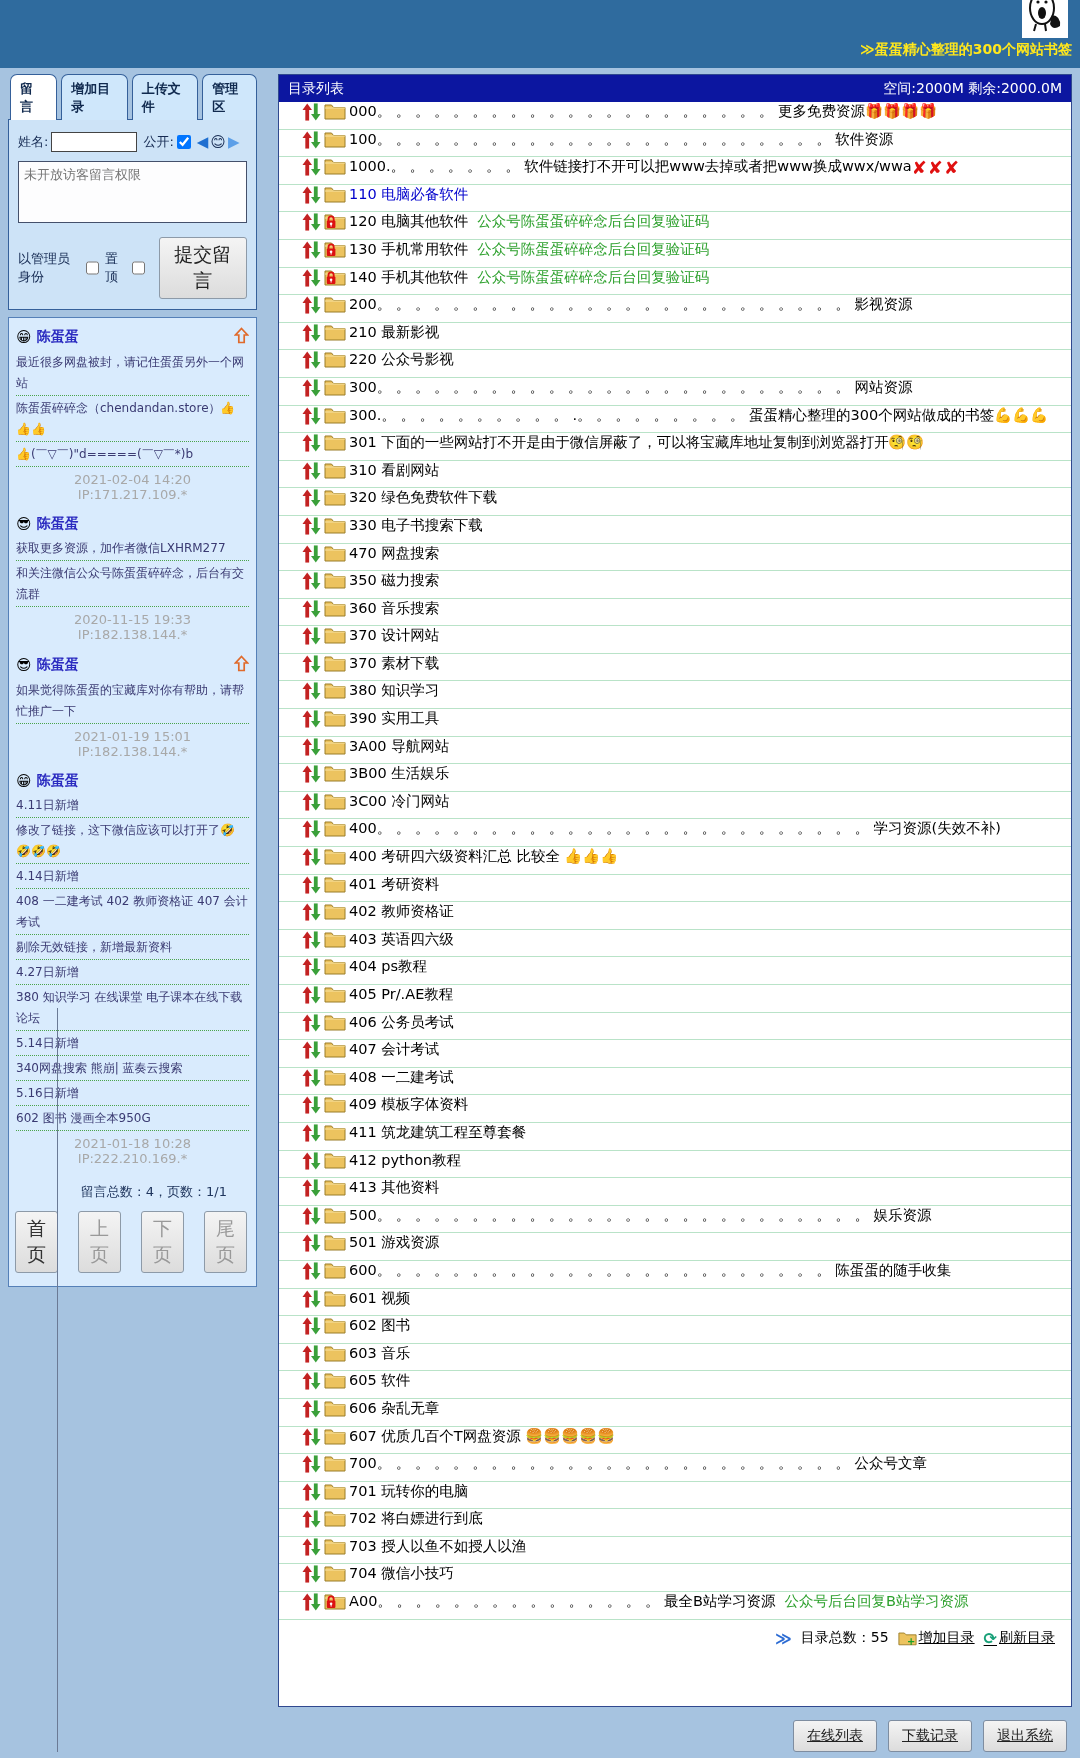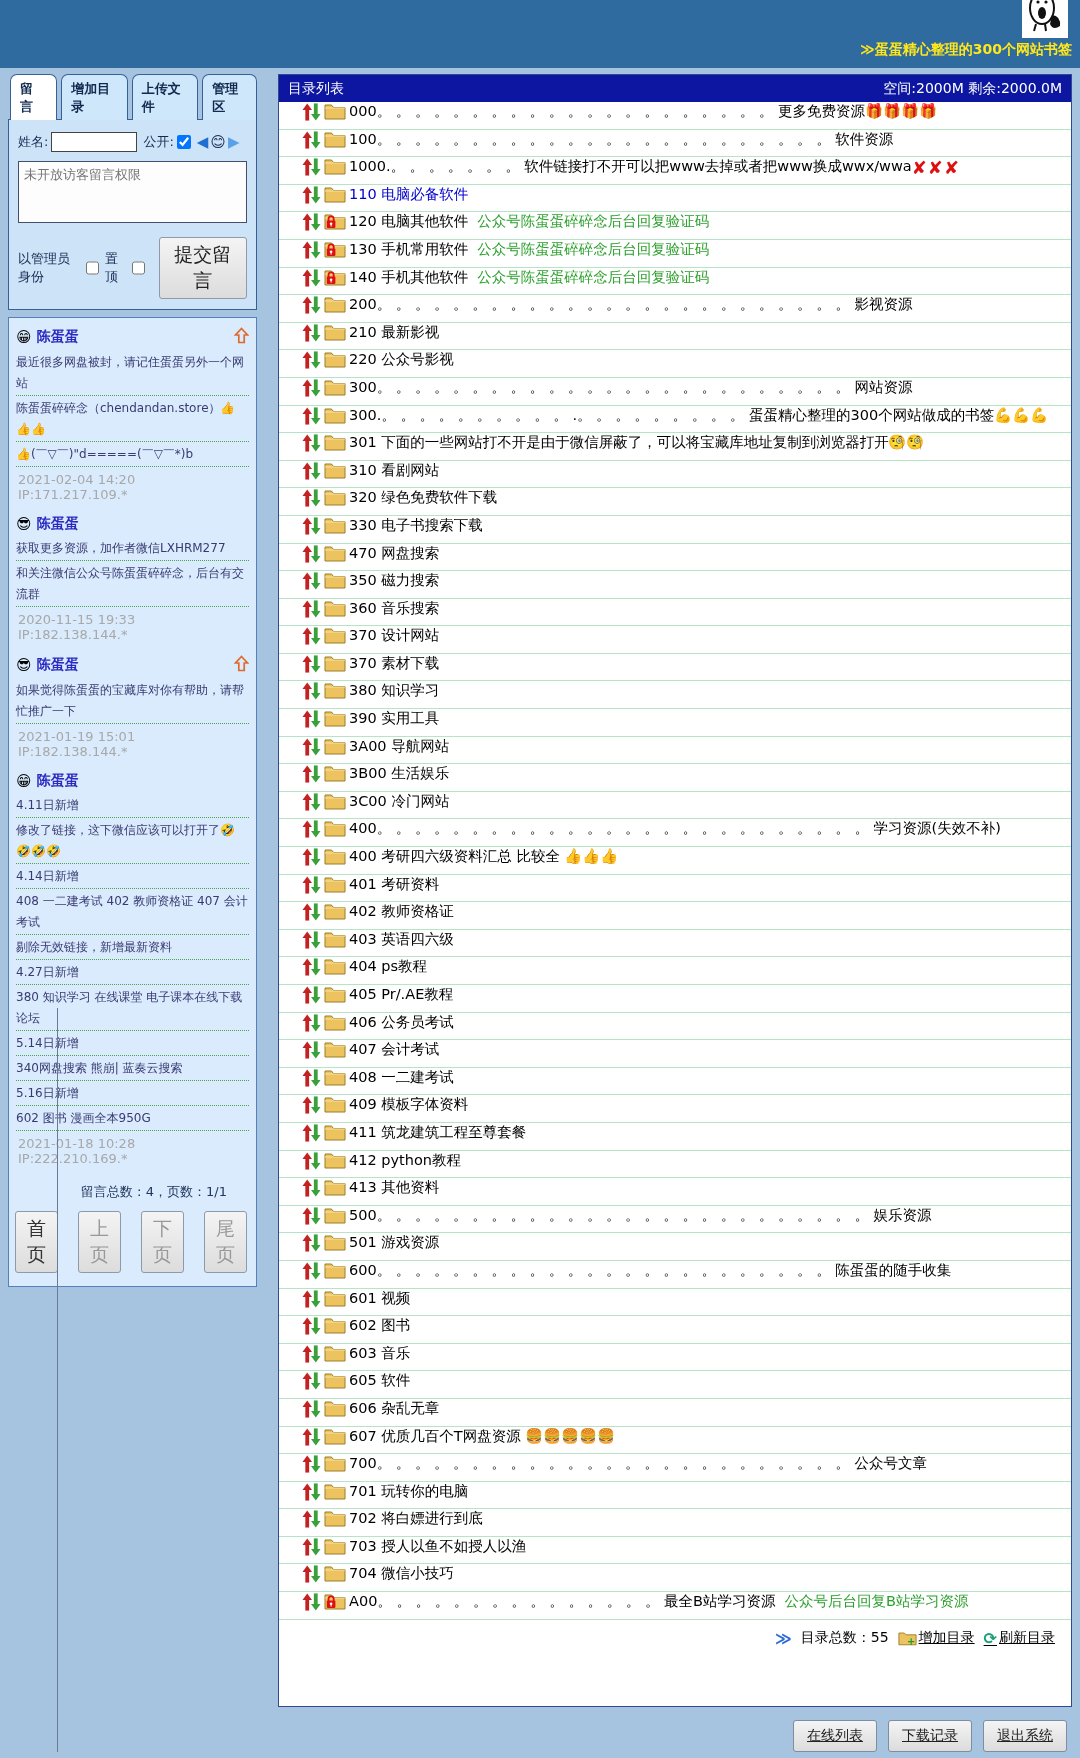--- a/index.html
+++ b/index.html
@@ -64,21 +64,21 @@
   }
   .message { margin-bottom:9px; }
   .msg-head { display:flex; align-items:center; font-size:14px; padding:2px 0 3px; }
   .avatar { font-size:15px; margin-right:5px; }
   .msg-name { font-weight:bold; color:#2a2ac0; }
   .pin { margin-left:auto; }
   .msg-line {
     font-size:12px; color:#3a3a72; line-height:21px; padding:2px 0 1px;
     border-bottom:1px dotted #4aa44a;
   }
-  .msg-time { font-size:13px; color:#a8a8a8; text-align:left; padding:5px 2px 2px; }
+  .msg-time { font-size:13px; color:#a8a8a8; text-align:center; padding:5px 2px 2px; }
   .msg-stats { font-size:13px; color:#20365e; text-align:right; padding:6px 22px 8px 0; }
   .pager { display:flex; justify-content:flex-end; gap:20px; padding:2px 2px 4px; }
   .pager .btn { padding:4px 11px; color:#333; }
   .pager .btn.dim { color:#999; }
   
   .main {
     position:absolute; left:278px; top:74px; width:794px; height:1633px;
     background:#ffffff; border:1px solid #30498f;
   }
   .main-title {

